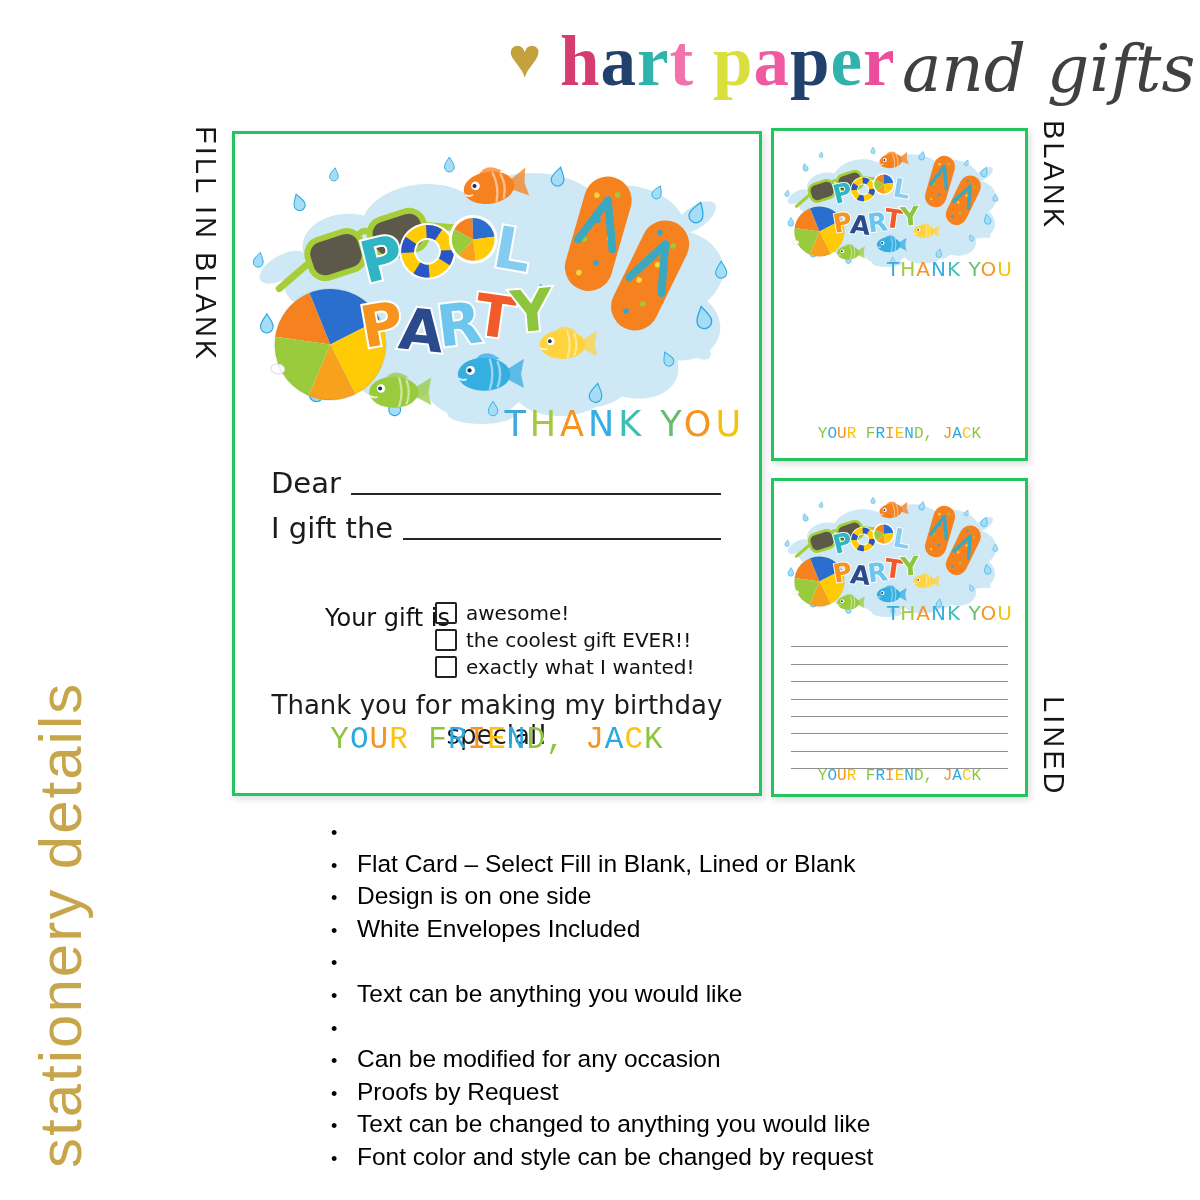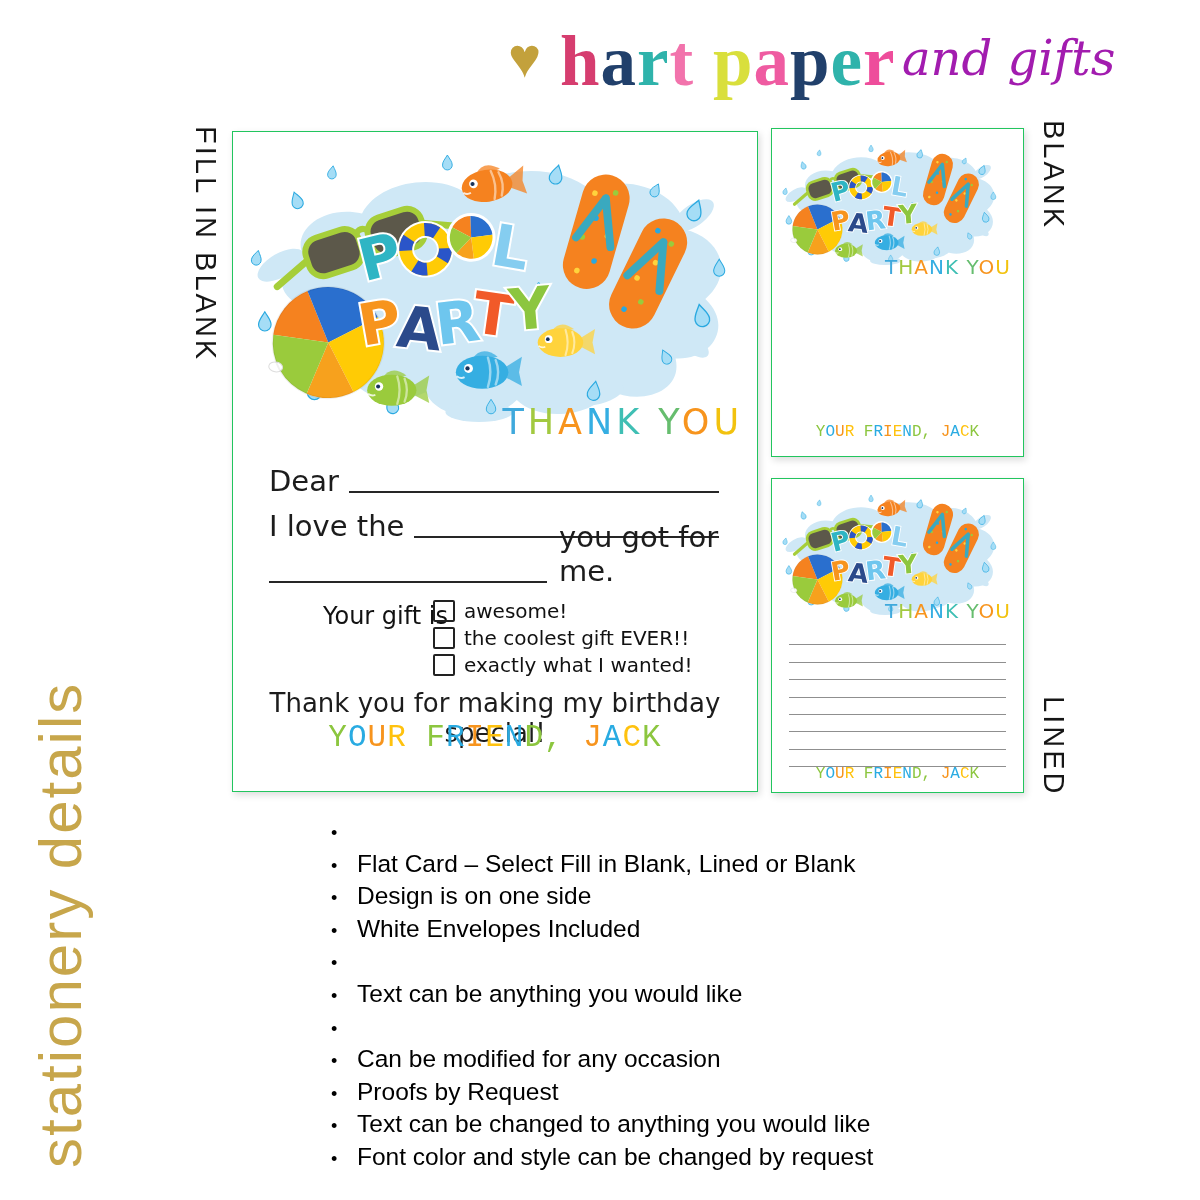--- a/index.html
+++ b/index.html
@@ -4,32 +4,32 @@
 <style>
   html,body{margin:0;padding:0;}
   body{
     width:1200px;height:1200px;position:relative;background:#ffffff;
     font-family:"Liberation Sans",sans-serif;overflow:hidden;color:#111;
   }
   
   .logo-heart{position:absolute;left:508px;top:30px;font-size:56px;color:#c3a13c;line-height:1;}
   .brand{position:absolute;left:560px;top:22px;font-size:71px;line-height:1.1;
     font-family:"Liberation Serif",serif;font-weight:bold;letter-spacing:1px;white-space:pre;}
-  .brand-suffix{position:absolute;left:902px;top:30px;font-size:48px;font-style:italic;
-    font-family:"DejaVu Serif",serif;color:#a21caf;white-space:nowrap;}
+  .brand-suffix{position:absolute;left:902px;top:30px;font-size:66px;font-style:italic;
+    font-family:"DejaVu Serif",serif;color:#404040;white-space:nowrap;}
   
   .vlabel{position:absolute;writing-mode:vertical-rl;font-size:29px;letter-spacing:3px;
     color:#161616;white-space:nowrap;}
   #label-fill{left:189px;top:126px;}
   #label-blank{left:1037px;top:120px;}
   #label-lined{left:1037px;top:696px;}
   .gold-vertical{position:absolute;left:26px;top:1168px;transform:rotate(-90deg);
     transform-origin:0 0;font-size:60px;color:#c7a64b;letter-spacing:2px;white-space:nowrap;}
   
-  .card{position:absolute;background:#fff;border:1px solid #22c55e;
+  .card{position:absolute;background:#fff;border:3px solid #22c55e;
     box-shadow:2px 3px 7px rgba(0,0,0,0.14);}
   #card-fill{left:232px;top:131px;width:524px;height:659px;}
   #card-blank{left:771px;top:128px;width:251px;height:327px;}
   #card-lined{left:771px;top:478px;width:251px;height:313px;}
   .art{position:absolute;display:block;}
   .art-main{left:8px;top:14px;width:506px;height:278px;}
   .art-small{left:6px;top:12px;width:228px;height:125px;}
   .ty{position:absolute;font-family:"DejaVu Sans",sans-serif;white-space:nowrap;}
   #card-fill .ty{right:14px;top:270px;font-size:35px;letter-spacing:4px;}
   #card-blank .ty{right:12px;top:126px;font-size:20px;letter-spacing:1px;}
@@ -202,26 +202,22 @@
 <div class="card" id="card-fill">
   <svg class="art art-main" viewBox="0 0 510 280">
       <use href="#pool-art"></use>
     </svg>
   <div class="ty" data-colorize="thank_you_letters"><span style="color: rgb(63, 169, 220);">T</span><span style="color: rgb(162, 201, 64);">H</span><span style="color: rgb(247, 148, 29);">A</span><span style="color: rgb(53, 174, 226);">N</span><span style="color: rgb(63, 191, 180);">K</span><span> </span><span style="color: rgb(102, 189, 110);">Y</span><span style="color: rgb(247, 148, 29);">O</span><span style="color: rgb(242, 194, 14);">U</span></div>
   <div class="fill-row" id="row-dear">
     <span>Dear</span>
     <span class="bl"></span>
   </div>
   <div class="fill-row" id="row-love">
-    <span>I love the</span>
+    <span>I gift the</span>
     <span class="bl"></span>
-  </div>
-  <div class="fill-row" id="row-got">
-    <span class="bl fixed"></span>
-    <span class="after">you got for me.</span>
   </div>
   <div class="gift-prompt">Your gift is</div>
   <div class="opt-row" id="opt-0">
     <span class="cb"></span>
     <span>awesome!</span>
   </div>
   <div class="opt-row" id="opt-1">
     <span class="cb"></span>
     <span>the coolest gift EVER!!</span>
   </div>

